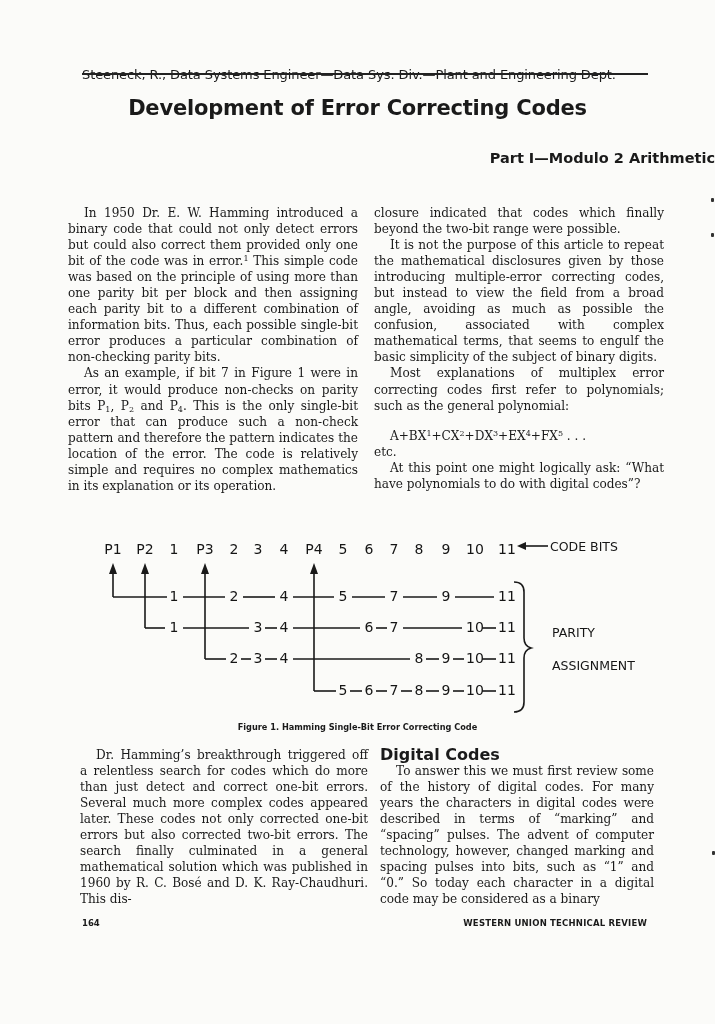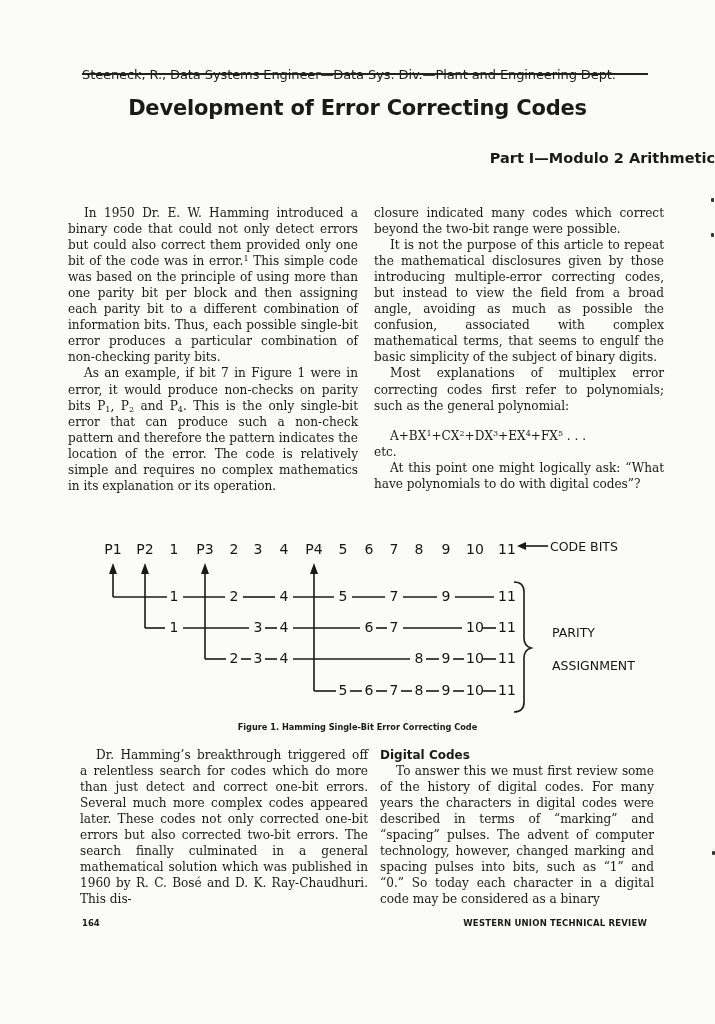--- a/index.html
+++ b/index.html
@@ -30,21 +30,21 @@
     text-align: justify; hyphens: manual;
   }
   .col p { margin: 0; text-indent: 16px; }
   .col p.noindent { text-indent: 0; }
   .col .formula { text-indent: 16px; margin-top: 14px; white-space: nowrap; }
   .col-tl { left: 68px; top: 205px; }
   .col-tr { left: 374px; top: 205px; }
   .col-bl { left: 80px; top: 747px; width: 288px; }
   .col-br { left: 380px; top: 747px; width: 274px; }
   .section-head {
-    font-family: "DejaVu Sans", sans-serif; font-weight: bold; font-size: 12px; margin: 0;
+    font-family: "DejaVu Sans", sans-serif; font-weight: bold; font-size: 16px; margin: 0;
     line-height: 16px;
   }
   sup { font-size: 8px; line-height: 0; vertical-align: 4px; }
   sub { font-size: 8px; line-height: 0; vertical-align: -2px; }
   .figure { position: absolute; left: 0; top: 530px; width: 651px; height: 190px; }
   .figure svg text { font-family: "DejaVu Sans", sans-serif; fill: #151515; }
   .caption {
     position: absolute; left: 0; width: 715px; top: 722px; text-align: center;
     font-family: "DejaVu Sans", sans-serif; font-weight: bold; font-size: 8.2px;
   }
@@ -66,21 +66,21 @@
 
 <div class="title">Development of Error Correcting Codes</div>
 <div class="subtitle">Part I—Modulo 2 Arithmetic</div>
 
 <div class="col col-tl">
   <p><span>In 1950 Dr. E. W. Hamming introduced a binary code that could not only detect errors but could also correct them provided only one bit of the code was in error.</span><sup>1</sup><span> This simple code was based on the principle of using more than one parity bit per block and then assigning each parity bit to a different combination of information bits. Thus, each possible single-bit error produces a particular combination of non-checking parity bits.</span></p>
   <p><span>As an example, if bit 7 in Figure 1 were in error, it would produce non-checks on parity bits P</span><sub>1</sub><span>, P</span><sub>2</sub><span> and P</span><sub>4</sub><span>. This is the only single-bit error that can produce such a non-check pattern and therefore the pattern indicates the location of the error. The code is relatively simple and requires no complex mathematics in its explanation or its operation.</span></p>
 </div>
 
 <div class="col col-tr">
-  <p class="noindent">closure indicated many codes which correct beyond the two-bit range were possible.</p>
+  <p class="noindent">closure indicated that codes which finally beyond the two-bit range were possible.</p>
   <p>It is not the purpose of this article to repeat the mathematical disclosures given by those introducing multiple-error correcting codes, but instead to view the field from a broad angle, avoiding as much as possible the confusion, associated with complex mathematical terms, that seems to engulf the basic simplicity of the subject of binary digits.</p>
   <p>Most explanations of multiplex error correcting codes first refer to polynomials; such as the general polynomial:</p>
   <p class="formula"><span>A+BX</span><sup>1</sup><span>+CX</span><sup>2</sup><span>+DX</span><sup>3</sup><span>+EX</span><sup>4</sup><span>+FX</span><sup>5</sup><span> . . .</span></p>
   <p class="noindent">etc.</p>
   <p>At this point one might logically ask: “What have polynomials to do with digital codes”?</p>
 </div>
 
 <div class="figure">
   <svg id="fig-svg" width="715" height="190" viewBox="0 0 715 190">
       <text x="113" y="24" font-size="14" text-anchor="middle">P1</text>

